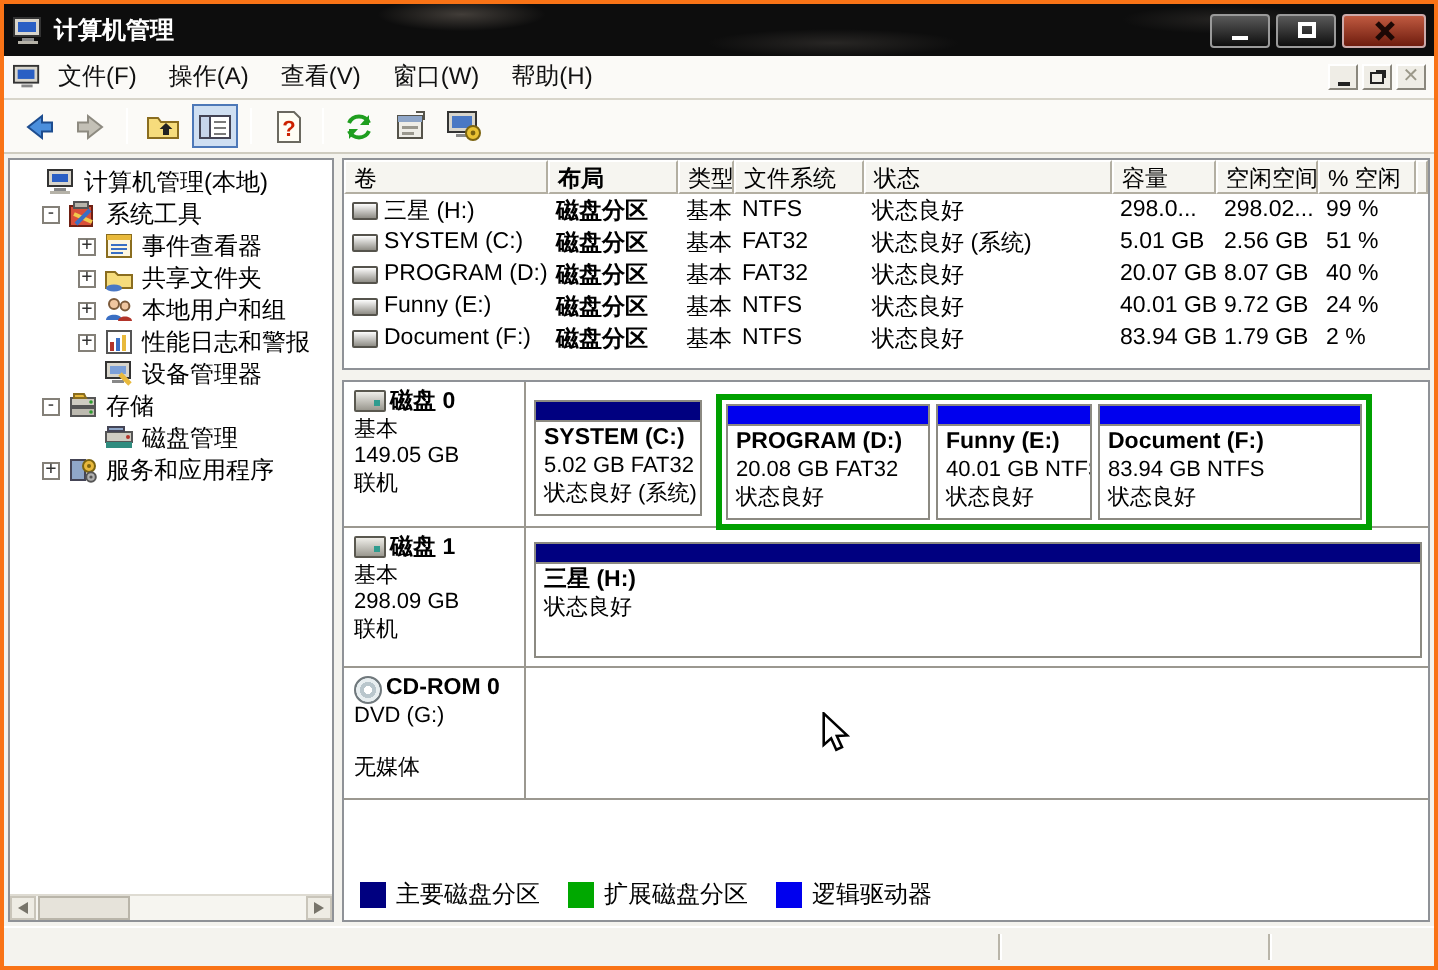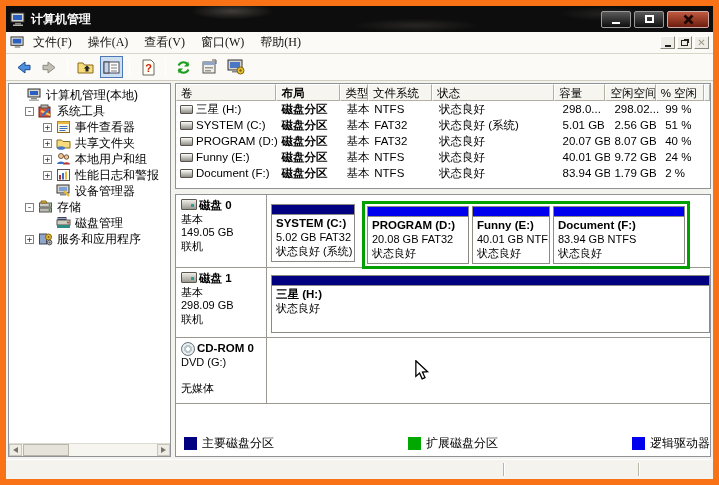--- a/index.html
+++ b/index.html
@@ -1,19 +1,19 @@
 <!DOCTYPE html>
 <html><head>
 <meta charset="utf-8">
 <style>
   * { box-sizing: border-box; margin: 0; padding: 0; }
   html,body { width:719px; height:485px; overflow:hidden;
     font-family:"Liberation Sans","DejaVu Sans",sans-serif; }
   .win { width:719px; height:485px; background:#f4f3ee;
-    border:6px solid #f97316; display:flex; flex-direction:column; }
+    border:2px solid #f97316; display:flex; flex-direction:column; }
 
   
   .titlebar { height:26px; background:#0d0d0d; position:relative;
     display:flex; align-items:center; padding:0 4px; flex:0 0 auto; }
   .titlebar::before { content:""; position:absolute; inset:0;
     background:
       radial-gradient(60px 12px at 32% 20%, rgba(130,120,110,.45), transparent 70%),
       radial-gradient(90px 10px at 58% 75%, rgba(90,85,80,.35), transparent 70%),
       radial-gradient(70px 10px at 85% 30%, rgba(90,85,80,.30), transparent 70%);
     pointer-events:none; }
@@ -23,21 +23,21 @@
     background:linear-gradient(#5a5a5a,#0e0e0e); display:flex;
     align-items:center; justify-content:center; border-radius:2px; }
   .tb-btn.close { width:42px; background:linear-gradient(#c05a40,#6e1c0e);
     border-color:#caa; }
   .g-min { width:8px; height:2px; background:#fff; margin-top:7px; }
   .g-max { width:9px; height:8px; border:2px solid #fff; }
   .g-x { stroke:#1c0805; stroke-width:2.6; }
 
   
   .menubar { height:22px; background:#fbfaf7; border-bottom:1px solid #d8d5ca;
-    display:flex; align-items:center; padding:0 4px; flex:0 0 auto;font-family:Liberation Serif, serif; }
+    display:flex; align-items:center; padding:0 4px; flex:0 0 auto; }
   .menu-item { font-size:12px; color:#111; padding:2px 8px; }
   .mdi-btns { margin-left:auto; display:flex; gap:2px; }
   .mdi-btn { width:15px; height:13px; background:#efede6;
     border:1px solid; border-color:#fff #8a877d #8a877d #fff;
     display:flex; align-items:center; justify-content:center; }
   .mg-min { width:6px; height:2px; background:#222; margin-top:6px; }
   .mg-rest { width:7px; height:6px; border:1px solid #222; box-shadow:2px -2px 0 -1px #222; }
   .mg-x { font-size:10px; color:#9b9889; line-height:1; }
 
   
@@ -113,21 +113,21 @@
     display:flex; flex-direction:column; overflow:hidden; }
   .part .bar { height:10px; flex:0 0 auto; border-bottom:1px solid #8c8a82; }
   .bar.primary { background:#000080; }
   .bar.logical { background:#0000ee; }
   .ptxt { padding:1px 0 0 4px; font-size:11px; line-height:14px; white-space:nowrap; overflow:hidden; }
   .pname { font-weight:bold; font-size:11.5px; }
   .green-group { border:3px solid #00a000; padding:2px; display:flex; gap:3px;
     margin-left:7px; margin-top:-3px; }
   .green-group .part { height:58px; }
   .legend { margin-top:auto; display:flex; align-items:center; gap:14px;
-    padding:3px 0 4px 8px; font-size:12px; flex:0 0 auto;justify-content:space-between; }
+    padding:3px 0 4px 8px; font-size:12px; flex:0 0 auto; }
   .legend-item { display:flex; align-items:center; gap:5px; }
   .sq { width:13px; height:13px; flex:0 0 auto; }
   .sq.primary { background:#000080; } .sq.extended { background:#00a800; } .sq.logical { background:#0000ee; }
 
   
   .statusbar { height:20px; flex:0 0 auto; background:#f4f3ee; border-top:1px solid #fff;
     position:relative; }
   .sb-sep { position:absolute; top:3px; bottom:3px; width:2px;
     border-left:1px solid #b9b5a9; border-right:1px solid #fff; }
 

